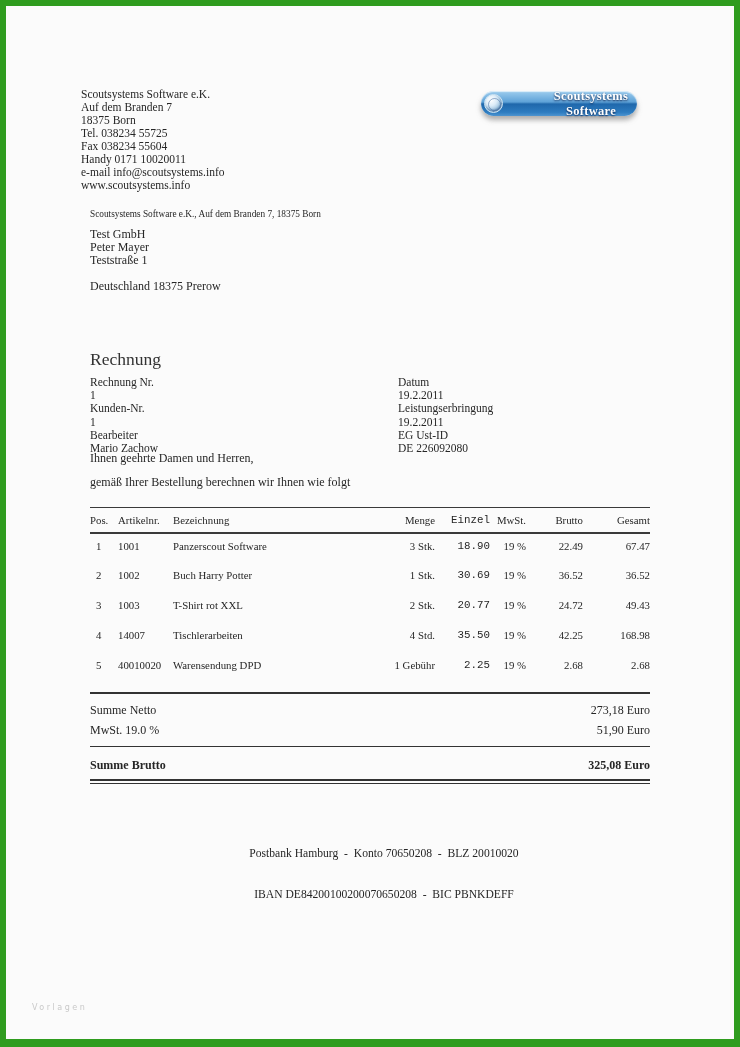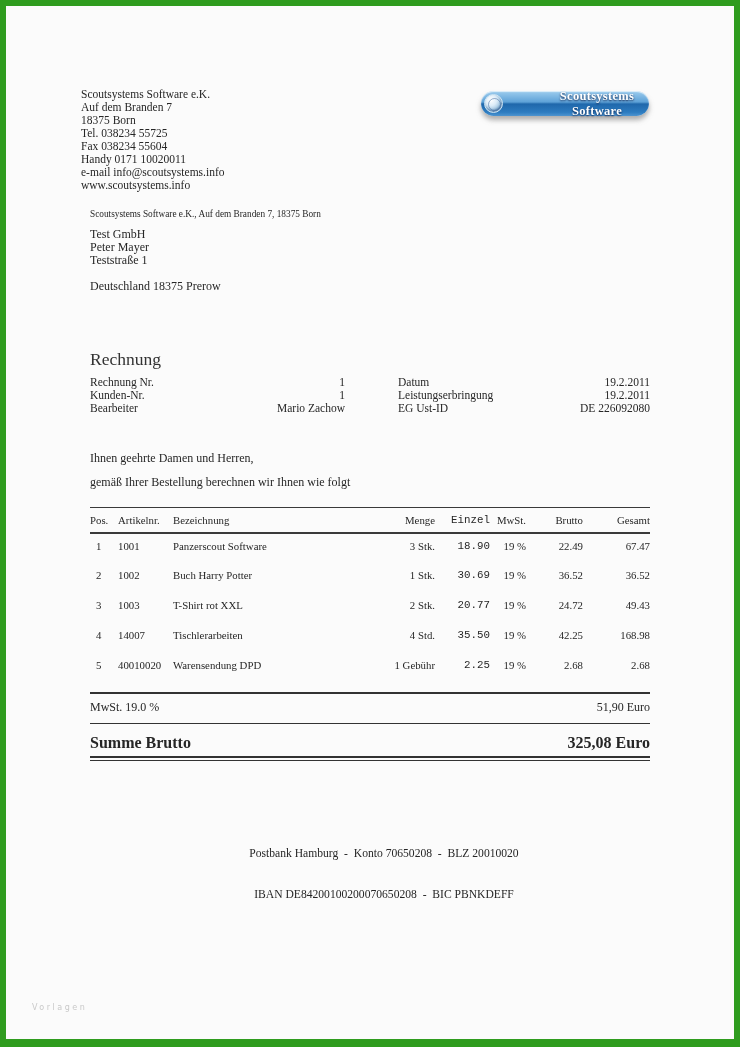--- a/index.html
+++ b/index.html
@@ -5,21 +5,21 @@
   * { margin:0; padding:0; box-sizing:border-box; }
   html,body { background:#e8e8e8; }
   body { font-family:"Liberation Serif", serif; color:#262626; }
   .screen { position:relative; width:740px; height:1047px; background:#2f9c1e; overflow:hidden; }
   .page { position:absolute; left:6px; top:6px; right:6px; bottom:8px; background:#fbfbfb; }
 
   
   .sender { position:absolute; left:75px; top:82px; font-size:11.5px; line-height:13px; }
 
   
-  .logo { position:absolute; left:475px; top:85px; width:168px; height:25px;
+  .logo { position:absolute; left:475px; top:85px; width:156px; height:25px;
           border-radius:13px;
           background:linear-gradient(180deg,#9ecdee 0%, #5ea2d8 44%, #1f67ab 52%, #2d7cc0 85%, #4d94d0 100%);
           box-shadow:0 4px 5px rgba(110,110,110,.55), inset 0 1px 1px rgba(255,255,255,.7);
           display:flex; align-items:center;gap:48px; }
   .logo-globe { width:19px; height:19px; margin-left:3px; border-radius:50%;
           background:radial-gradient(circle at 35% 30%, #ffffff 0%, #dcecf8 35%, #9ec4e0 65%, #6792b8 100%);
           border:1px solid #cfe4f2; box-shadow:inset -1px -2px 2px rgba(40,80,130,.5); position:relative; }
   .logo-globe::after { content:""; position:absolute; left:3px; top:3px; width:11px; height:11px;
           border-radius:50%; border:1px solid rgba(70,110,160,.55); }
   .logo-text { flex:1; text-align:center; color:#ffffff; font-size:12.5px; font-weight:bold;
@@ -28,21 +28,21 @@
   .return-line { position:absolute; left:84px; top:203px; font-size:9.3px; }
   .recipient { position:absolute; left:84px; top:222px; font-size:12px; line-height:13.2px; }
   .country-line { position:absolute; left:84px; top:273px; font-size:12px; }
 
   .title { position:absolute; left:84px; top:343px; font-size:17.5px; color:#333; }
 
   .meta { position:absolute; left:84px; top:370px; width:560px; font-size:11.5px; line-height:13.2px; }
   .meta-col { position:absolute; top:0; }
   .meta-col.left { left:0; width:255px; }
   .meta-col.right { left:308px; width:252px; }
-  .meta-row { display:flex; justify-content:space-between; }
+  .meta-row { display:flex; justify-content:space-between;flex-direction:column; }
 
   .greet1 { position:absolute; left:84px; top:445px; font-size:12px; }
   .greet2 { position:absolute; left:84px; top:469px; font-size:12px; }
 
   
   .items { position:absolute; left:84px; top:501px; width:560px; border-collapse:collapse;
            font-size:10.8px; table-layout:fixed; }
   .items thead tr { border-top:1px solid #3a3a3a; border-bottom:2px solid #3a3a3a; }
   .items th { font-weight:normal; height:25px; vertical-align:middle; }
   .items td { height:30px; vertical-align:top; padding-top:6px; }
@@ -56,21 +56,21 @@
   .c-bru   { width:57px;  text-align:right; }
   .c-ges   { width:67px;  text-align:right; }
 
   
   .totals { position:absolute; left:84px; top:686px; width:560px; border-top:2px solid #333;
             font-size:12px; }
   .t-row { display:flex; justify-content:space-between; line-height:14px; }
   .t-row.netto { margin-top:9px; }
   .t-row.mwst  { margin-top:6px; }
   .rule-1 { margin-top:9px; border-top:1px solid #333; height:0; }
-  .t-row.brutto { margin-top:11px; font-weight:bold; font-size:16px; line-height:15px; }
+  .t-row.brutto { margin-top:11px; font-weight:bold; font-size:12px; line-height:15px; }
   .rule-double { margin-top:6px; height:5px; border-top:2px solid #333; border-bottom:1px solid #333; }
 
   .note { position:absolute; left:84px; top:783px; font-size:12px; }
 
   .bank { position:absolute; left:0; right:0; top:814px; text-align:center;
           font-size:11.6px; line-height:13.5px; white-space:pre-wrap;margin-left:28px; }
 
   .footer-label { position:absolute; left:26px; top:997px; font-family:"DejaVu Sans", sans-serif;
           font-size:8px; letter-spacing:2.5px; color:#c9c9c9; }
 </style>
@@ -202,20 +202,24 @@
           <td class="c-men">1 Gebühr</td>
           <td class="c-ein">2.25</td>
           <td class="c-mws">19 %</td>
           <td class="c-bru">2.68</td>
           <td class="c-ges">2.68</td>
         </tr>
       </tbody>
     </table>
 
     <div class="totals">
+      <div class="t-row netto">
+        <span>Summe Netto</span>
+        <span>273,18 Euro</span>
+      </div>
       <div class="t-row mwst">
         <span>MwSt. 19.0 %</span>
         <span>51,90 Euro</span>
       </div>
       <div class="rule-1"></div>
       <div class="t-row brutto">
         <span>Summe Brutto</span>
         <span>325,08 Euro</span>
       </div>
       <div class="rule-double"></div>

